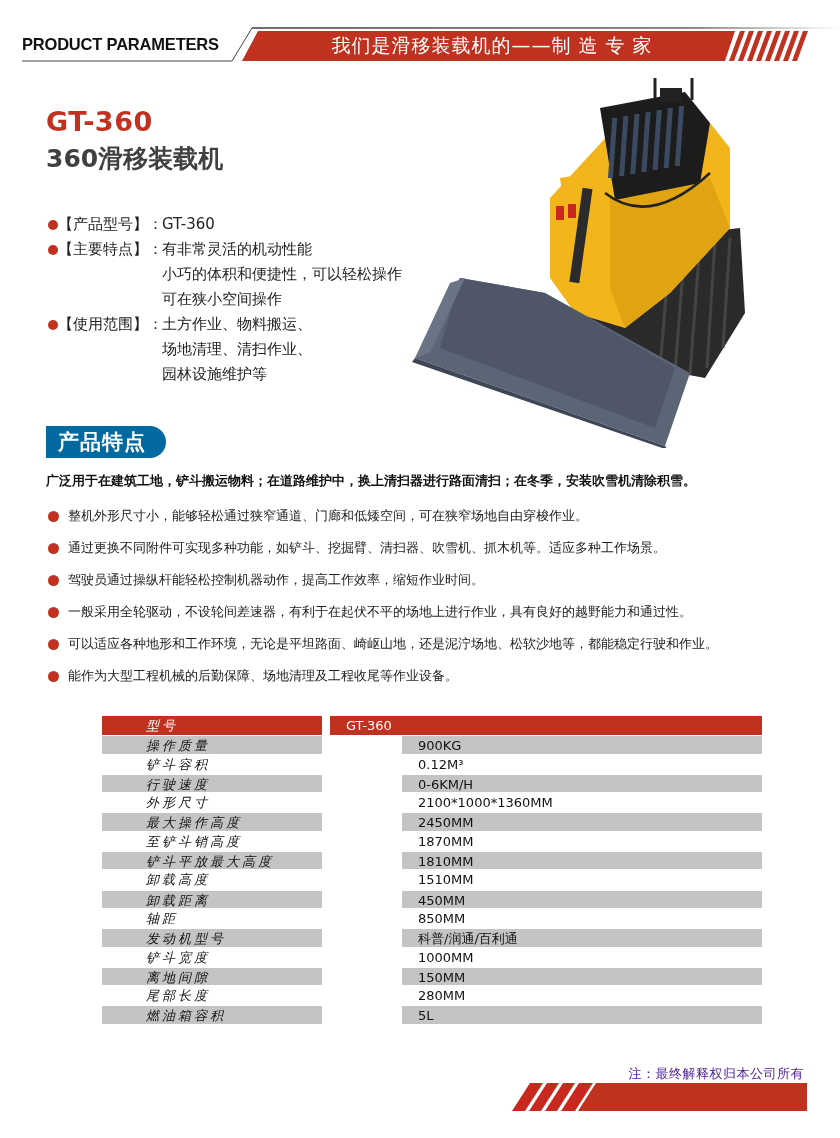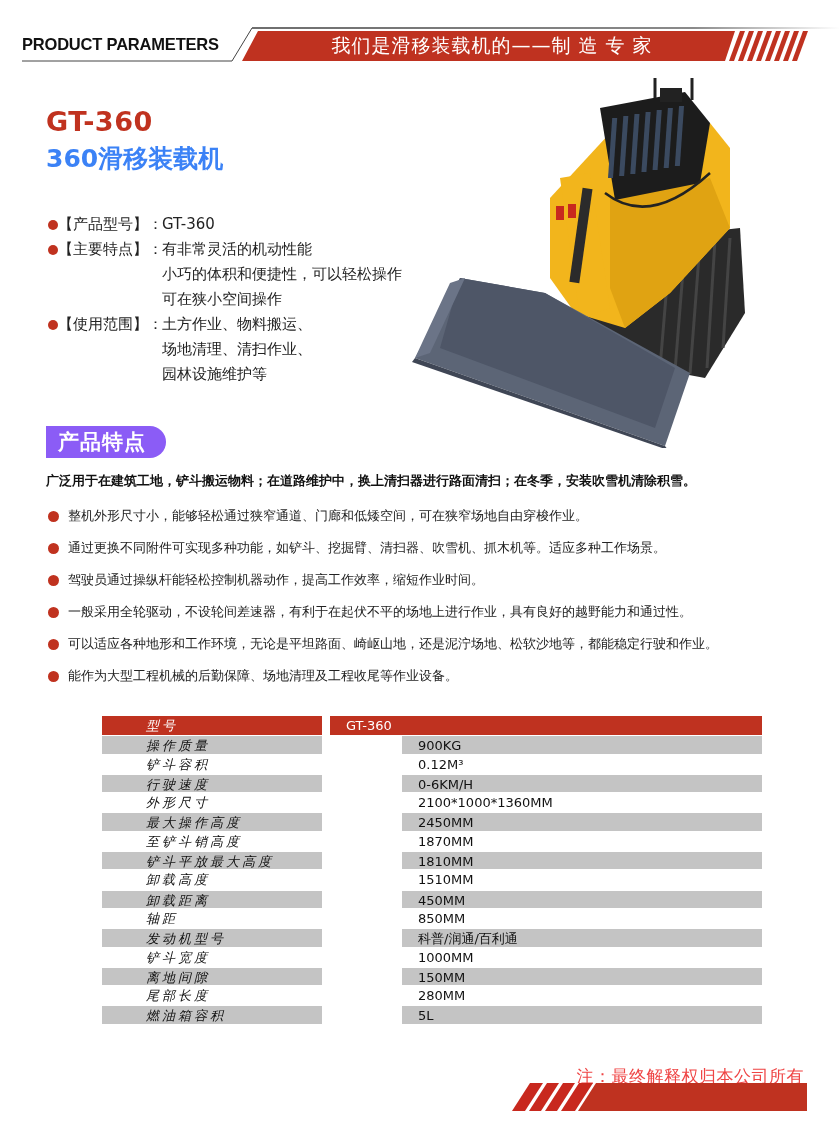--- a/index.html
+++ b/index.html
@@ -10,54 +10,54 @@
   
   .hdr-title { left:22px; top:35px; font-family:"Liberation Sans", sans-serif; font-weight:bold;
                font-size:16.5px; letter-spacing:-0.2px; color:#111; white-space:nowrap; }
   .hdr-svg { left:0; top:0; }
   .hdr-slogan { left:262px; top:33px; width:460px; text-align:center; color:#fff;
                 font-size:19px; letter-spacing:1px; white-space:nowrap; }
 
   
   .model { left:46px; top:106px; font-family:"DejaVu Sans", sans-serif; font-weight:bold;
            font-size:27px; color:#c0321f; letter-spacing:0.5px; }
-  .subtitle { left:46px; top:142px; font-weight:bold; font-size:25px; color:#3b82f6; white-space:nowrap; }
+  .subtitle { left:46px; top:142px; font-weight:bold; font-size:25px; color:#404040; white-space:nowrap; }
 
   .spec-list { left:46px; top:212px; width:360px; font-size:15px; color:#222; }
   .spec-item { position:relative; padding-left:116px; line-height:25px; margin-bottom:0; }
   .spec-item .dot { position:absolute; left:2px; top:8px; width:10px; height:10px; border-radius:50%; background:#c0321f; }
   .spec-item .lbl { position:absolute; left:12px; top:0; white-space:nowrap; }
   .spec-item .val { display:block; white-space:nowrap; }
 
   
   .machine { left:410px; top:78px; width:360px; height:370px; }
 
   
-  .sec-tag { left:46px; top:426px; width:120px; height:32px; background:#8b5cf6;
+  .sec-tag { left:46px; top:426px; width:120px; height:32px; background:#0369a1;
              border-radius:0 16px 16px 0; color:#fff; font-weight:bold; font-size:21px;
              line-height:32px; padding-left:12px; box-sizing:border-box; letter-spacing:1px; }
   .intro { left:46px; top:472px; font-size:13px; font-weight:bold; color:#111; white-space:nowrap; }
   .feat-list { left:46px; top:505px; width:780px;font-family:Liberation Serif, serif; }
   .feat { position:relative; padding-left:22px; height:32px; line-height:22px; font-size:13px; color:#222; white-space:nowrap; }
   .feat .dot { position:absolute; left:2px; top:6px; width:11px; height:11px; border-radius:50%; background:#c0321f; }
 
   
   .tbl { left:102px; top:716px; width:660px; }
   .row { display:flex; height:19.3px; font-size:13px; line-height:19px; }
   .row .c1 { width:220px; padding-left:44px; box-sizing:border-box; letter-spacing:3px; white-space:nowrap;font-style:italic; }
   .row .gap { width:8px; background:#fff; }
   .row .c2 { flex:1; padding-left:16px; box-sizing:border-box; white-space:nowrap; font-family:"DejaVu Sans", sans-serif; }
   .row.head .c1, .row.head .c2 { background:#bf3220; color:#fff; }
   .row.gray .c1, .row.gray .c2 { background:#c4c4c4; color:#111; }
   .row.white .c1, .row.white .c2 { background:#fff; color:#111; }
   .row + .row { margin-top:0;gap:36px; }
   .row.gray { border-top:1px solid #fff; border-bottom:1px solid #fff; box-sizing:border-box; }
 
   
-  .note { right:36px; top:1065px; font-size:17px; color:#ef4444; white-space:nowrap; letter-spacing:0.5px;margin-left:36px; }
+  .note { right:36px; top:1065px; font-size:13px; color:#4c1d95; white-space:nowrap; letter-spacing:0.5px;margin-left:36px; }
   .foot-svg { left:0; top:0; }
 </style>
 </head>
 <body>
 
 <svg class="abs hdr-svg" width="840" height="70">
   <defs>
     <linearGradient id="topline" x1="0" x2="1" y1="0" y2="0">
       <stop offset="0" stop-color="#6e6e6e"></stop>
       <stop offset="0.75" stop-color="#8a8a8a"></stop>

